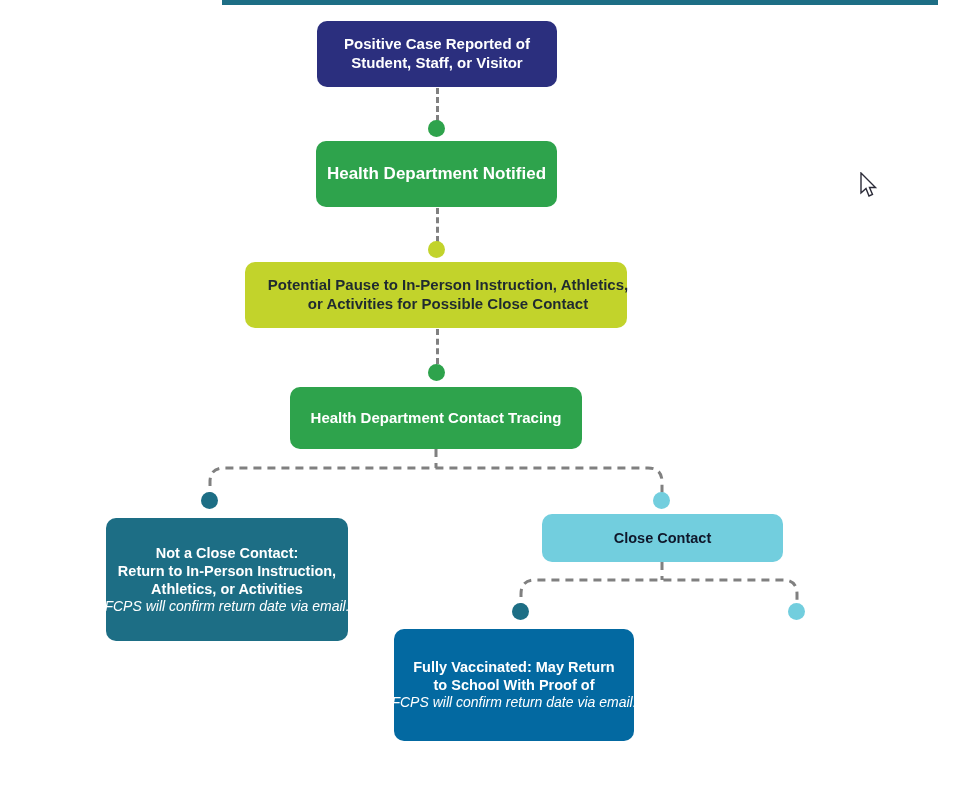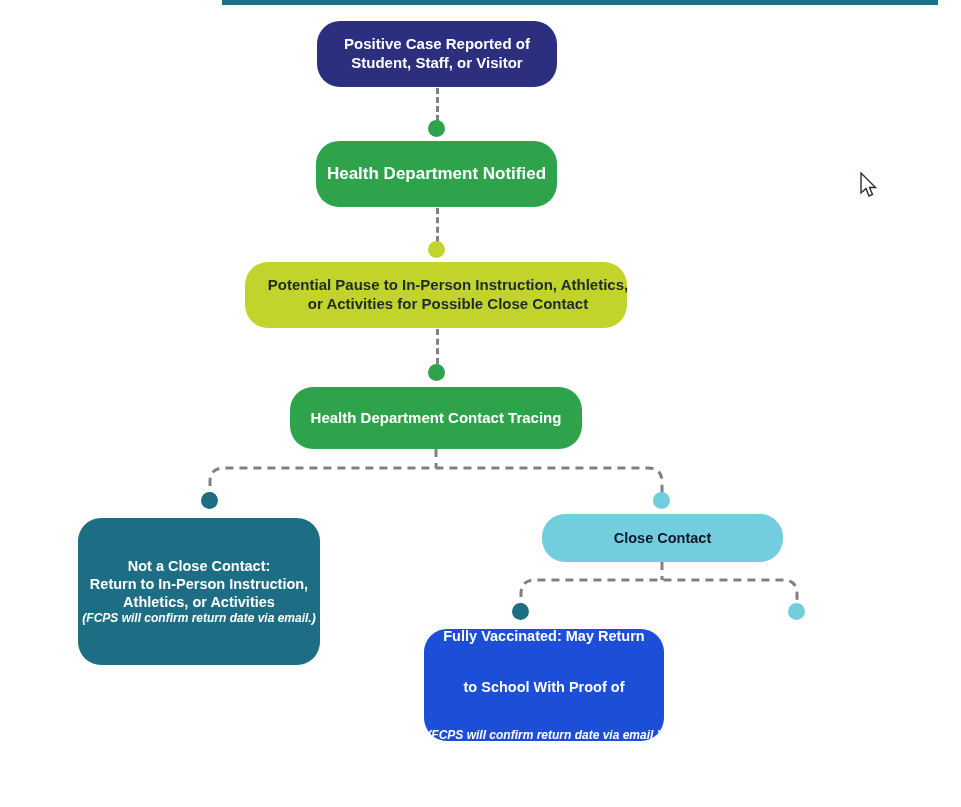--- a/index.html
+++ b/index.html
@@ -26,21 +26,21 @@
     top: 0px;
     width: 716px;
     height: 5px;
     background: #1d6e85;
   }
 
   
   .node {
     position: absolute;
     box-sizing: border-box;
-    border-radius: 23px;
+    border-radius: 10px;
     display: flex;
     flex-direction: column;
     align-items: center;
     justify-content: center;
     text-align: right;
     line-height: 1.25;
     padding: 6px 12px;
   }
   .node .ln {
     display: block;
@@ -48,22 +48,22 @@
   }
   .node .ln.bold {
     font-weight: bold;
   }
   .node .ln.reg {
     font-weight: normal;
   }
   .node .note {
     display: block;
     font-style: italic;
-    font-weight: bold;
-    font-size: 12px;
+    font-weight: normal;
+    font-size: 14px;
     white-space: nowrap;
   }
 
   
   #node-positive-case {
     left: 317px; top: 21px; width: 240px; height: 66px;
     background: #2b2f7e; color: #ffffff;
     font-size: 15px; font-weight: bold;
   }
   #node-health-dept-notified {
@@ -75,33 +75,33 @@
     left: 245px; top: 262px; width: 382px; height: 66px;
     background: #c2d32b; color: #1f2a30;
     font-size: 15px; font-weight: bold; padding-left: 36px;
   }
   #node-contact-tracing {
     left: 290px; top: 387px; width: 292px; height: 62px;
     background: #2ea34c; color: #ffffff;
     font-size: 15px; font-weight: bold;
   }
   #node-not-close-contact {
-    left: 78px; top: 518px; width: 242px; height: 147px;
+    left: 106px; top: 518px; width: 242px; height: 123px;
     background: #1d6e85; color: #ffffff;
     font-size: 14.5px; font-weight: bold;
   }
   #node-close-contact {
     left: 542px; top: 514px; width: 241px; height: 48px;
     background: #72cede; color: #0f172a;
     font-size: 14.5px; font-weight: bold;
   }
   #node-fully-vaccinated {
-    left: 424px; top: 629px; width: 240px; height: 112px;
-    background: #1d4ed8; color: #ffffff;
-    font-size: 14.5px; font-weight: bold; gap: 32px;
+    left: 394px; top: 629px; width: 240px; height: 112px;
+    background: #0369a1; color: #ffffff;
+    font-size: 14.5px; font-weight: bold;
   }
   #node-not-fully-vaccinated {
     left: 680px; top: 629px; width: 240px; height: 60px;
     background: #72cede; color: #1f2a30;
     font-size: 14.5px;
   }
 
   
   .vline {
     position: absolute;

